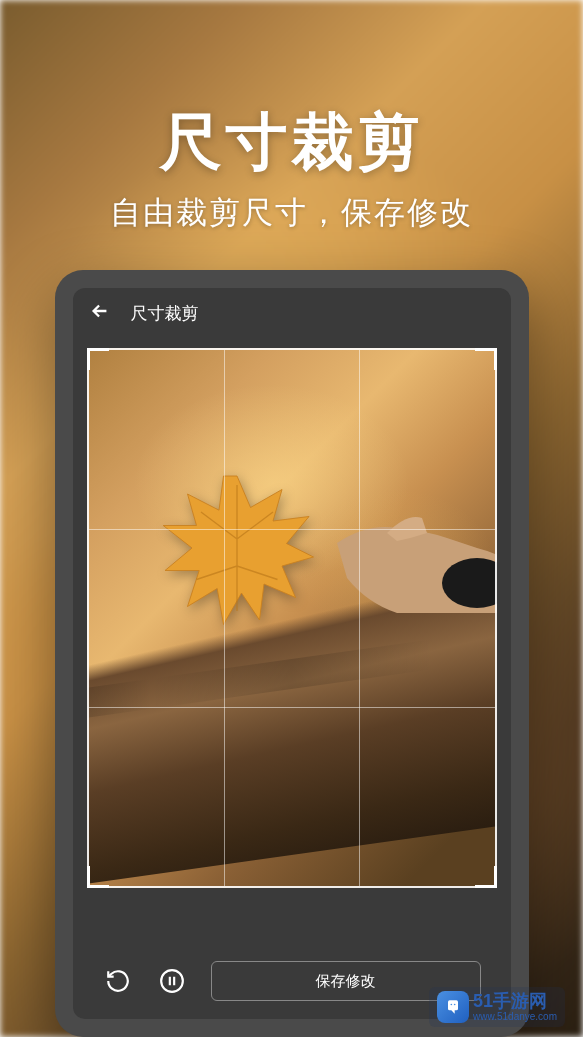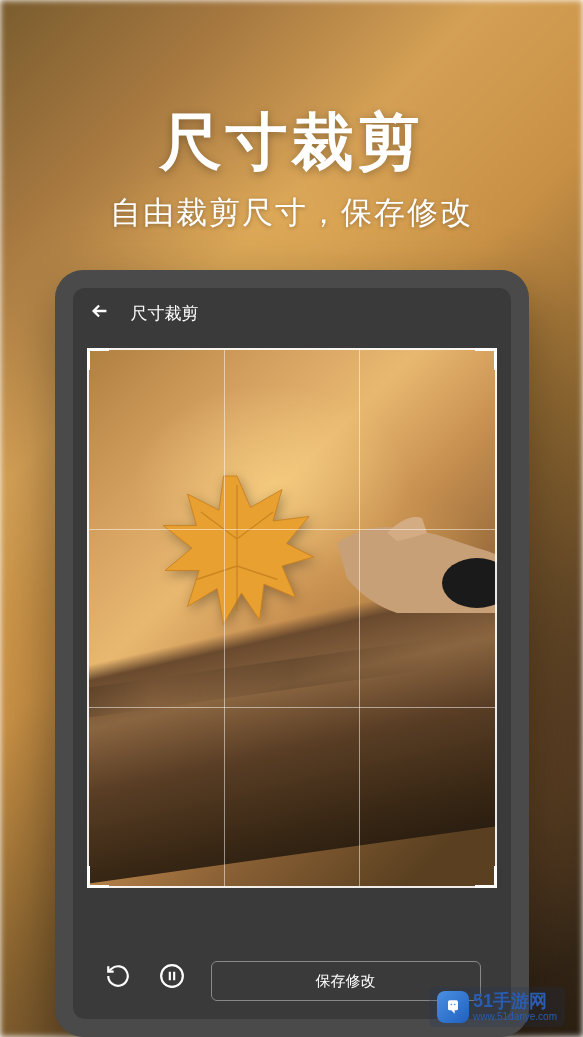--- a/index.html
+++ b/index.html
@@ -229,20 +229,21 @@
       color: #aaa;
       font-size: 13px;
     }
     
     .bottom-controls {
       position: absolute;
       bottom: 18px;
       left: 0;
       right: 0;
       display: flex;
+      align-items: center;
       padding: 0 30px;
       gap: 24px;
     }
     
     .control-icon {
       width: 30px;
       height: 30px;
       display: flex;
       align-items: center;
       justify-content: center;

